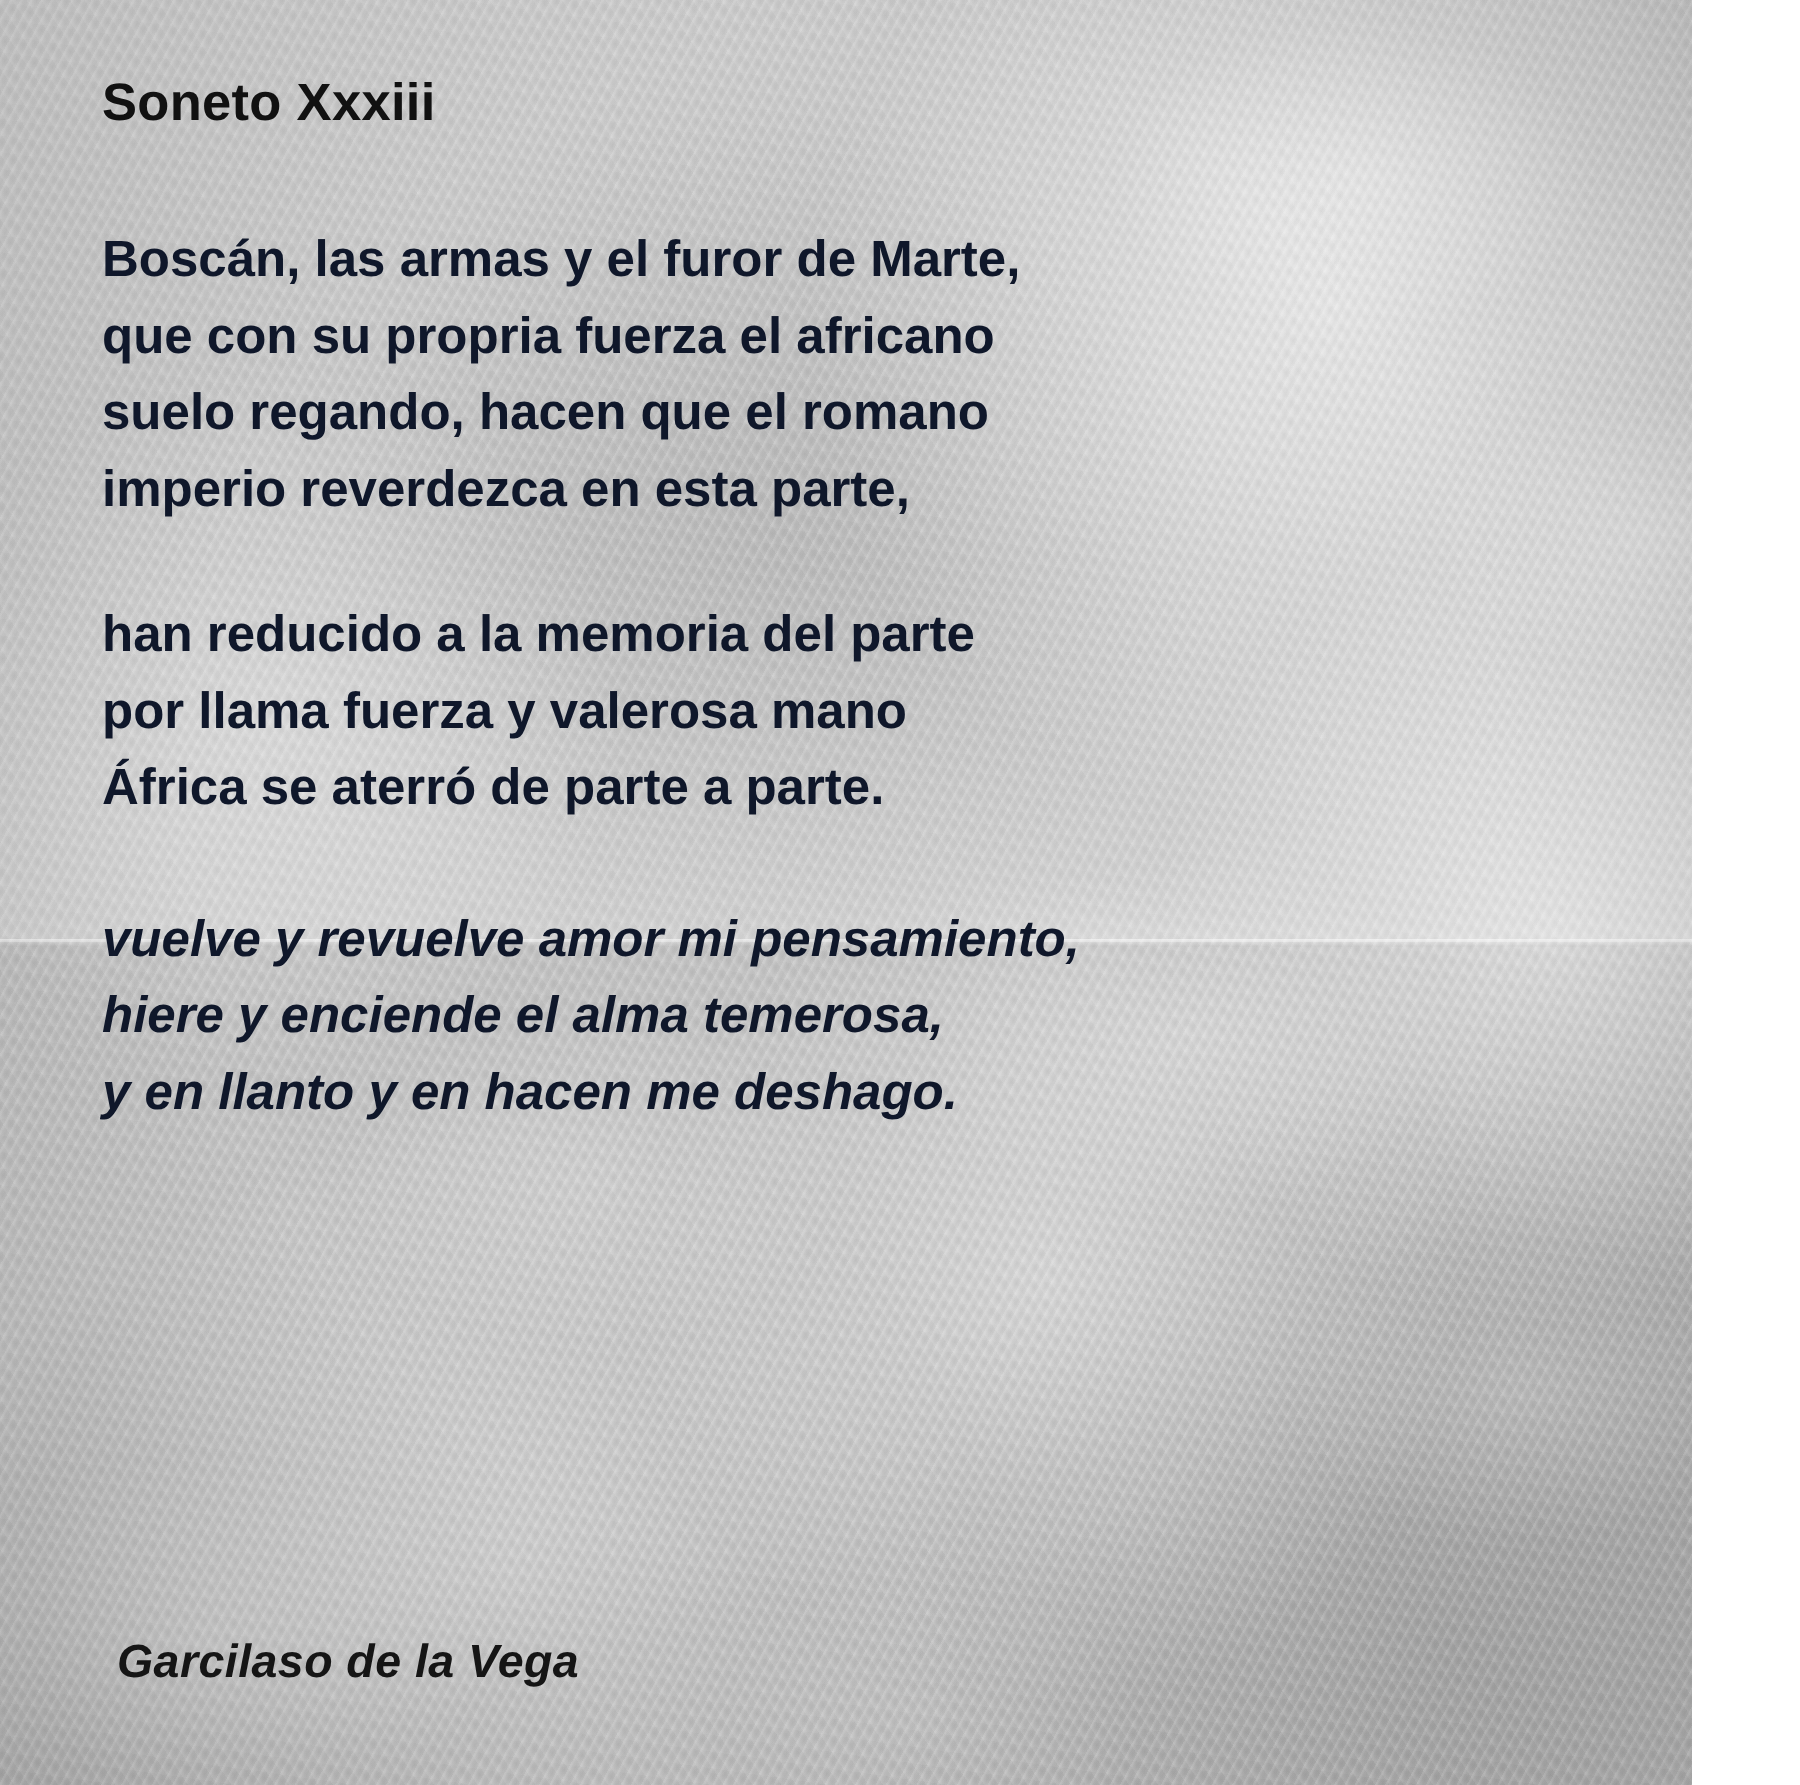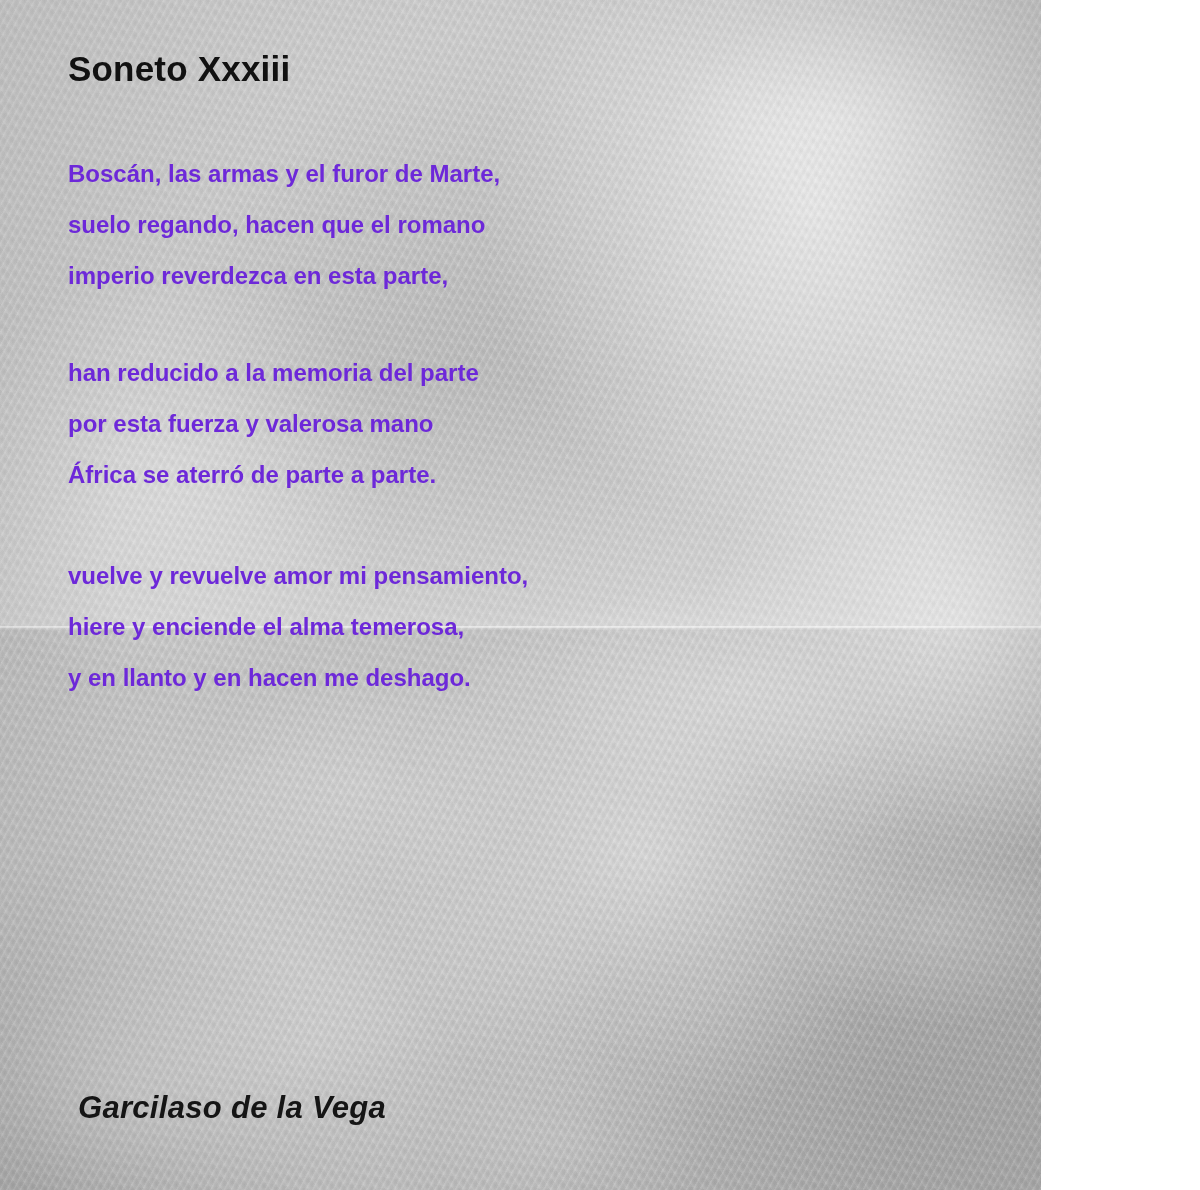--- a/index.html
+++ b/index.html
@@ -8,21 +8,21 @@
   }
   body {
     width: 1200px;
     height: 1190px;
     overflow: hidden;
     font-family: "Liberation Sans", sans-serif;
   }
 
   #poem-card {
     position: relative;
-    width: 1041px;
+    width: 1128px;
     height: 1190px;
     box-sizing: border-box;
     background-color: #b9b9b9;
     overflow: hidden;
   }
 
   
   .bg-layer {
     position: absolute;
     inset: 0;
@@ -118,25 +118,26 @@
     line-height: 1.2;
   }
   .stanzas {
     margin-top: 58px;
   }
   .stanza {
     margin: 0 0 46px 0;
   }
   .stanza:last-child {
     margin-bottom: 0;
+    font-style: italic;
   }
   .line {
-    font-size: 24px;
+    font-size: 34px;
     font-weight: bold;
-    color: #6d28d9;
+    color: #0f172a;
     line-height: 51px;
     white-space: pre;
   }
   .stanza-gap-large {
     margin-bottom: 50px;
   }
   .author {
     position: absolute;
     left: 78px;
     top: 1090px;
@@ -163,27 +164,28 @@
   <div class="bg-layer bg-vignette"></div>
 
   <div class="content">
 
     <h1 class="poem-title">Soneto Xxxiii</h1>
 
     <div class="stanzas">
 
       <div class="stanza">
         <div class="line">Boscán, las armas y el furor de Marte,</div>
+        <div class="line">que con su propria fuerza el africano</div>
         <div class="line">suelo regando, hacen que el romano</div>
         <div class="line">imperio reverdezca en esta parte,</div>
       </div>
 
       <div class="stanza stanza-gap-large">
         <div class="line">han reducido a la memoria del parte</div>
-        <div class="line">por esta fuerza y valerosa mano</div>
+        <div class="line">por llama fuerza y valerosa mano</div>
         <div class="line">África se aterró de parte a parte.</div>
       </div>
 
 
       <div class="stanza">
         <div class="line">vuelve y revuelve amor mi pensamiento,</div>
         <div class="line">hiere y enciende el alma temerosa,</div>
         <div class="line">y en llanto y en hacen me deshago.</div>
       </div>
 

